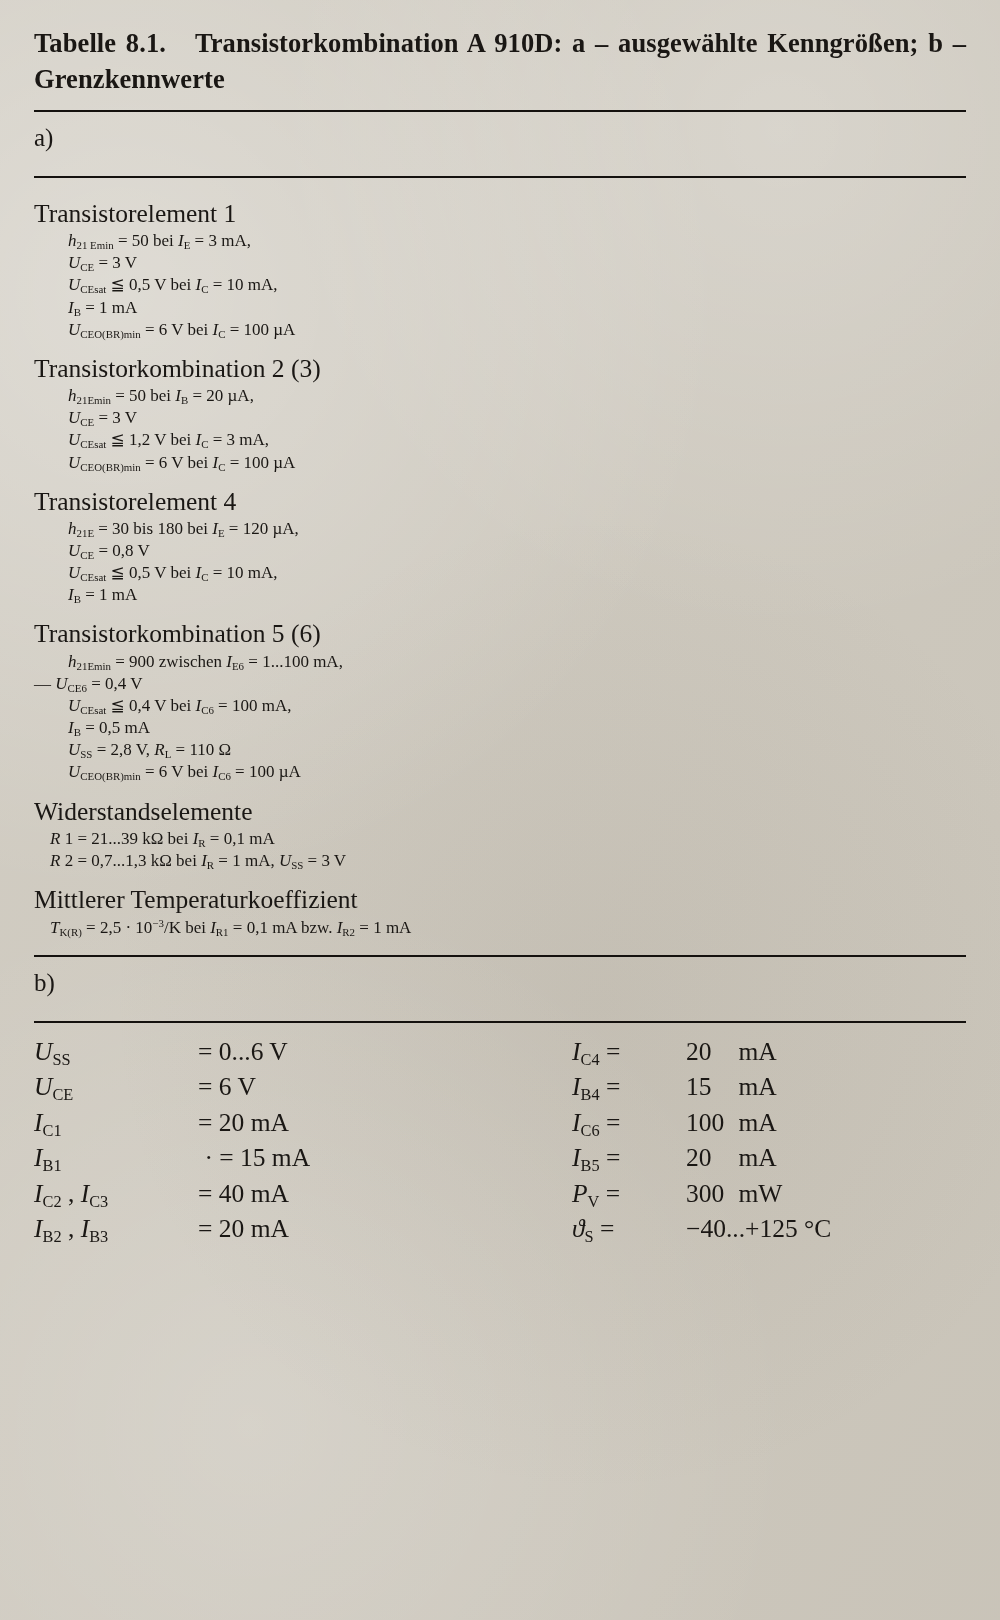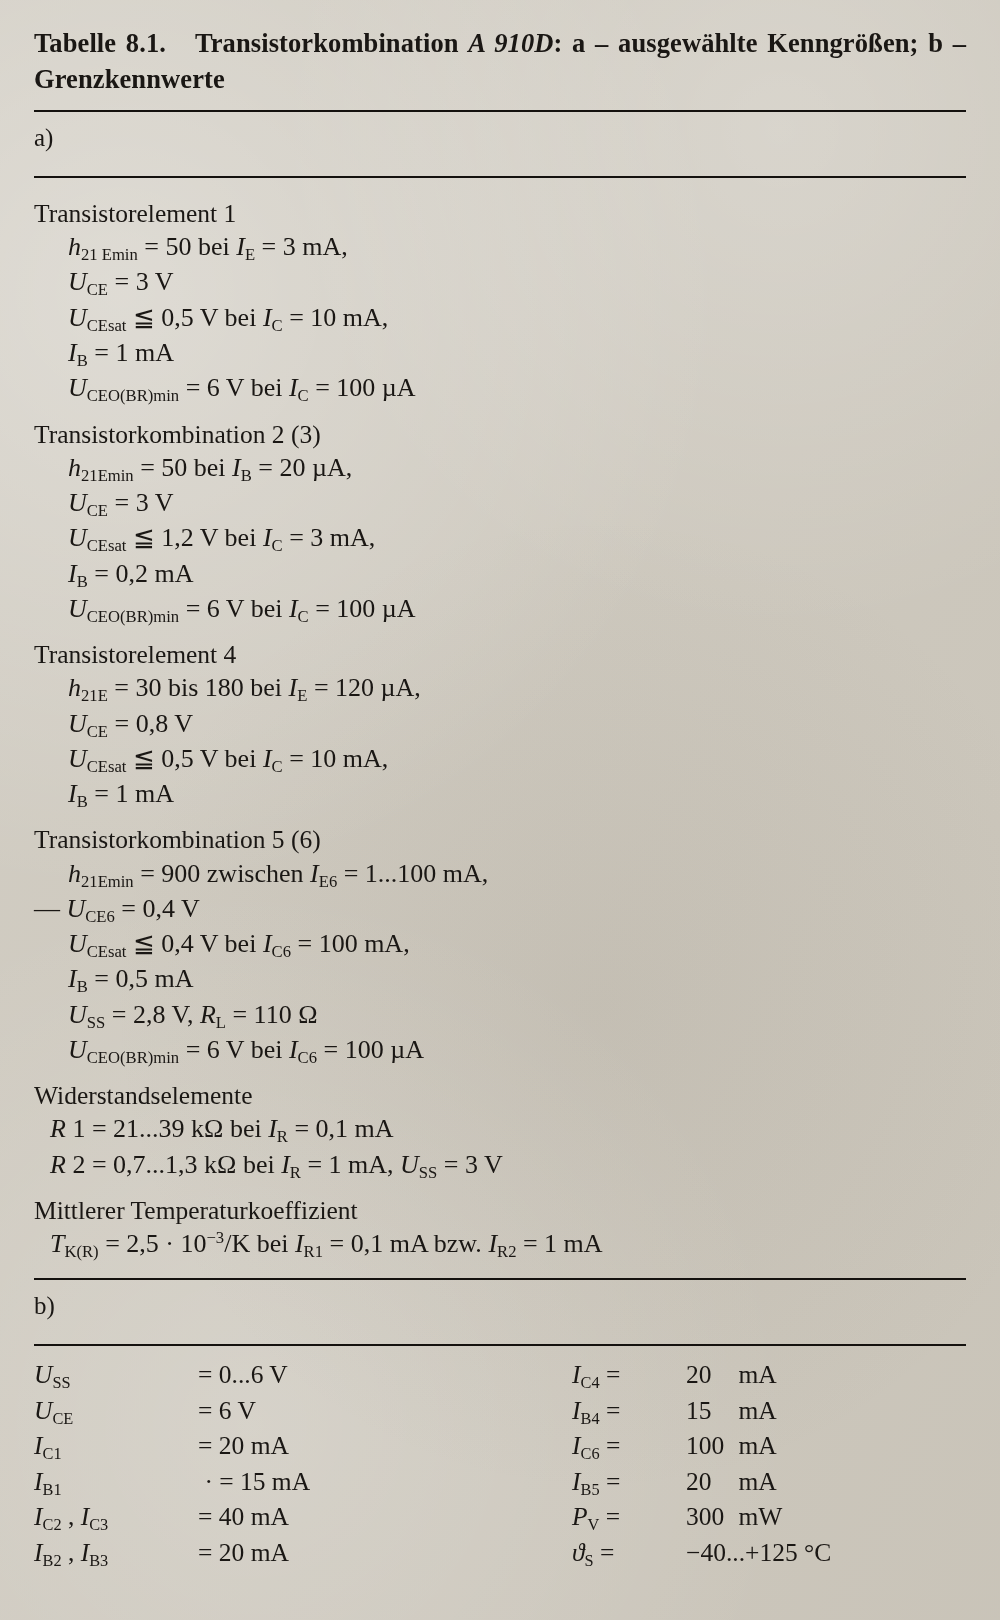--- a/index.html
+++ b/index.html
@@ -36,21 +36,20 @@
   }
   .caption {
     font-size: 26.5px;
     font-weight: bold;
     line-height: 1.34;
     letter-spacing: 0.1px;
     margin: 0 0 0 0;
     text-align: justify;
   }
   .caption .ital {
-    font-style: italic;
   }
   .rule {
     height: 0;
     border-top: 2.6px solid #14110e;
     margin: 13px 0 0 0;
   }
   .rule.thin {
     border-top-width: 2.2px;
   }
   .sect-label {
@@ -60,21 +59,21 @@
   }
   .block {
     padding-top: 8px;
   }
   .grp-title {
     font-size: 25.5px;
     line-height: 1.30;
     margin-top: 11px;
   }
   .ln {
-    font-size: 26px;
+    font-size: 17px;
     line-height: 1.30;
     margin-left: 34px;
     white-space: nowrap;
   }
   .ln.dashline {
     margin-left: 0;
   }
   .ln.indent2 {
     margin-left: 16px;
   }
@@ -150,21 +149,20 @@
     <div class="ln"><i>h</i><sub>21 Emin</sub> = 50 bei <i>I</i><sub>E</sub> = 3 mA,</div>
     <div class="ln"><i>U</i><sub>CE</sub> = 3 V</div>
     <div class="ln"><i>U</i><sub>CEsat</sub> ≦ 0,5 V bei <i>I</i><sub>C</sub> = 10 mA,</div>
     <div class="ln"><i>I</i><sub>B</sub> = 1 mA</div>
     <div class="ln"><i>U</i><sub>CEO(BR)min</sub> = 6 V bei <i>I</i><sub>C</sub> = 100 µA</div>
 
     <div class="grp-title">Transistorkombination 2 (3)</div>
     <div class="ln"><i>h</i><sub>21Emin</sub> = 50 bei <i>I</i><sub>B</sub> = 20 µA,</div>
     <div class="ln"><i>U</i><sub>CE</sub> = 3 V</div>
     <div class="ln"><i>U</i><sub>CEsat</sub> ≦ 1,2 V bei <i>I</i><sub>C</sub> = 3 mA,</div>
-    <div class="ln"><i>I</i><sub>B</sub> = 0,2 mA</div>
     <div class="ln"><i>U</i><sub>CEO(BR)min</sub> = 6 V bei <i>I</i><sub>C</sub> = 100 µA</div>
 
     <div class="grp-title">Transistorelement 4</div>
     <div class="ln"><i>h</i><sub>21E</sub> = 30 bis 180 bei <i>I</i><sub>E</sub> = 120 µA,</div>
     <div class="ln"><i>U</i><sub>CE</sub> = 0,8 V</div>
     <div class="ln"><i>U</i><sub>CEsat</sub> ≦ 0,5 V bei <i>I</i><sub>C</sub> = 10 mA,</div>
     <div class="ln"><i>I</i><sub>B</sub> = 1 mA</div>
 
     <div class="grp-title">Transistorkombination 5 (6)</div>
     <div class="ln"><i>h</i><sub>21Emin</sub> = 900 zwischen <i>I</i><sub>E6</sub> = 1...100 mA,</div>

